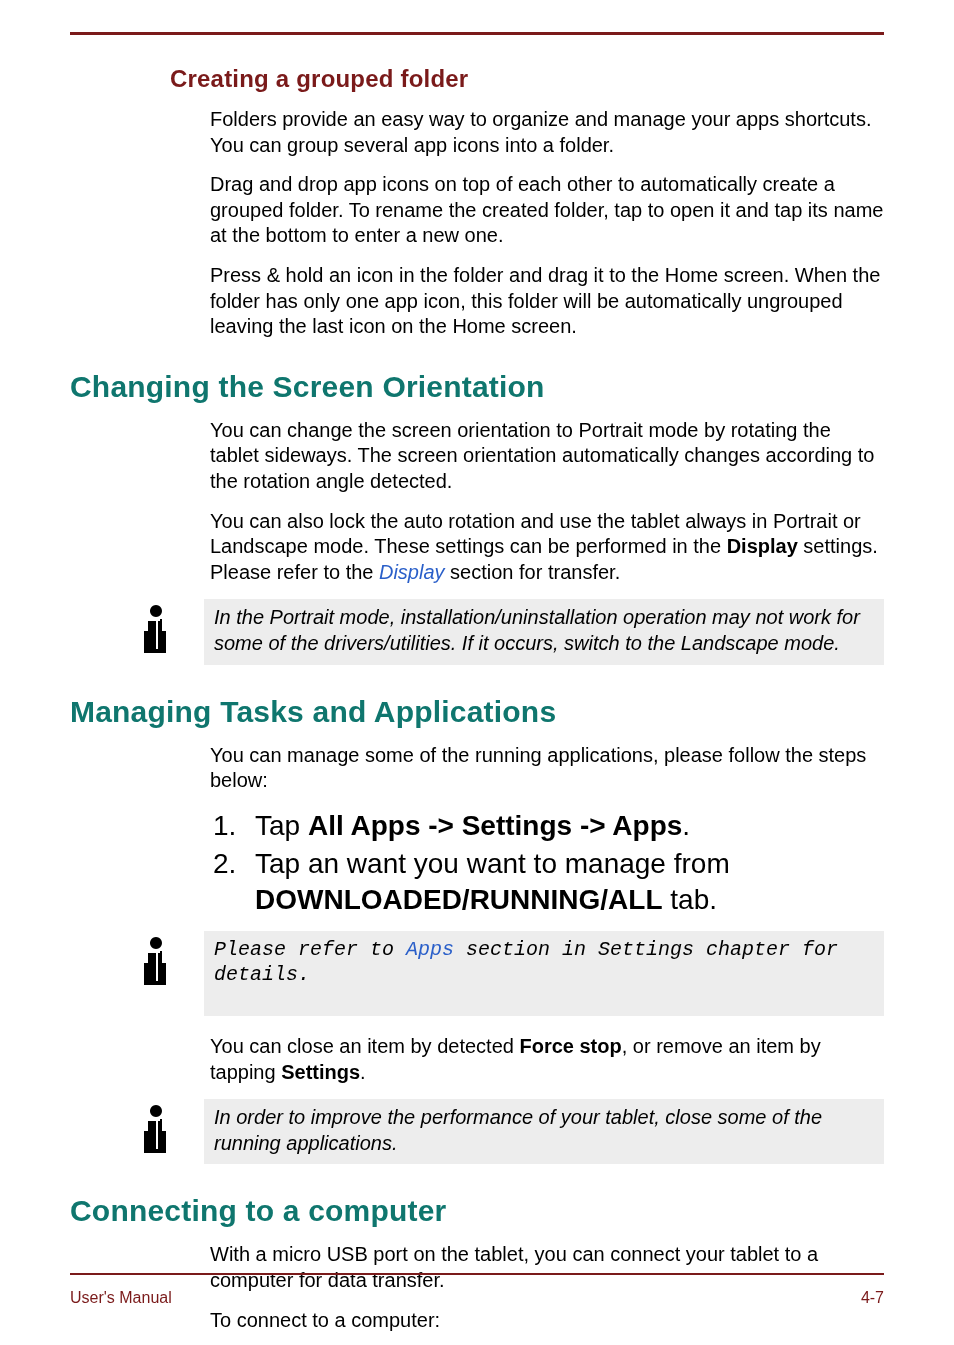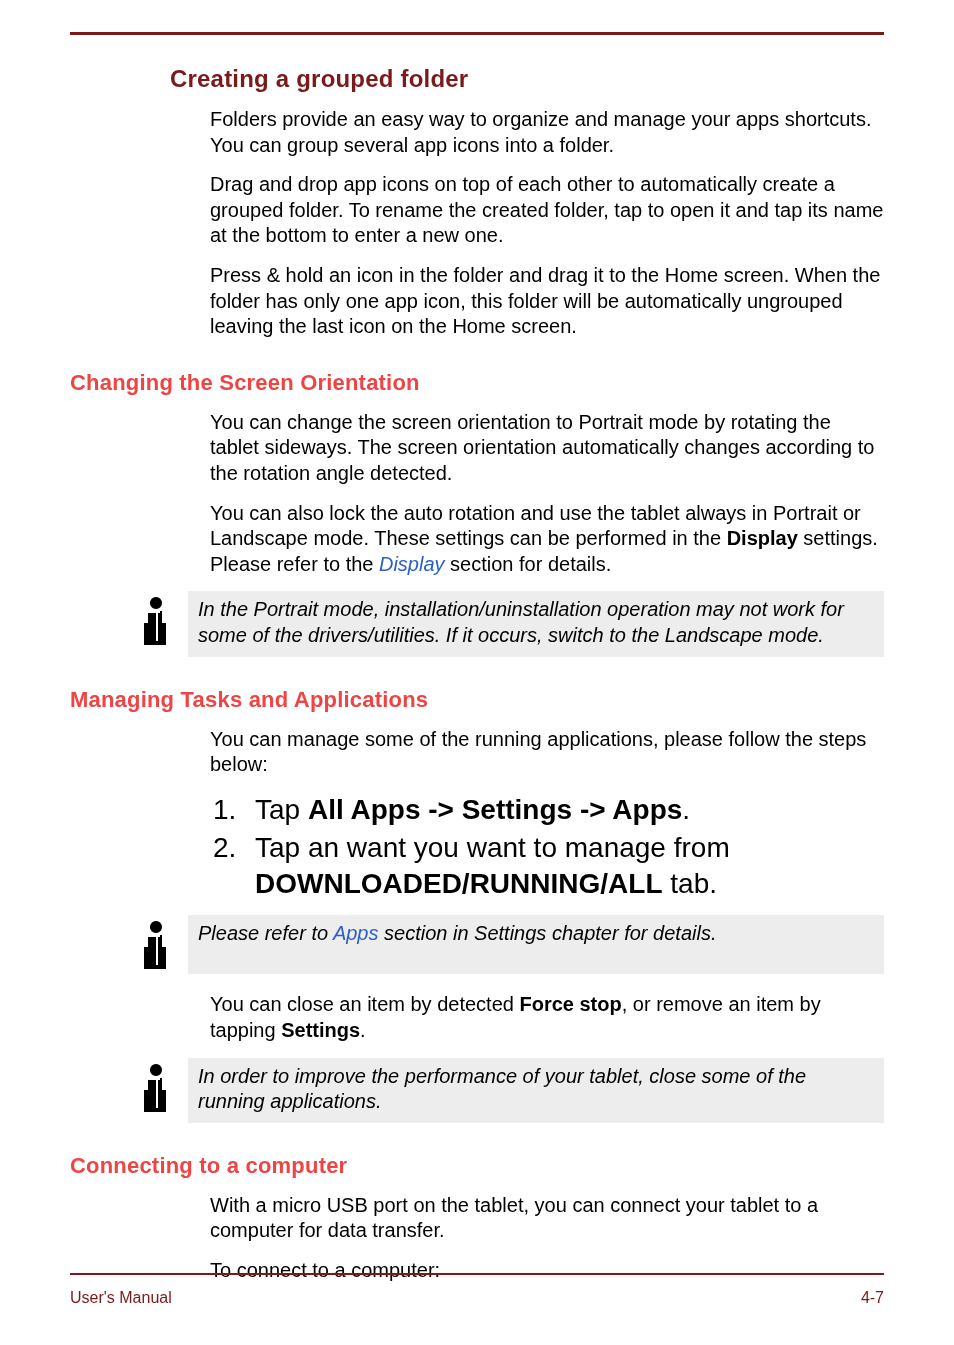--- a/index.html
+++ b/index.html
@@ -27,22 +27,22 @@
     font-weight: 900;
     font-size: 24px;
     color: #7a1a1a;
     margin: 0 0 14px 0;
     padding-left: 100px;
     letter-spacing: 0.2px;
   }
   .h1 {
     font-family: Arial, Helvetica, sans-serif;
     font-weight: 900;
-    font-size: 22px;
-    color: #ef4444;
+    font-size: 30px;
+    color: #0f766e;
     margin: 30px 0 14px 0;
     letter-spacing: 0.2px;
   }
   .body-block {
     padding-left: 140px;
   }
   p {
     font-size: 20px;
     line-height: 1.28;
     margin: 12px 0 14px 0;
@@ -51,21 +51,21 @@
     color: #2a5fc9;
     font-style: italic;
     cursor: pointer;
   }
   .bold { font-weight: 700; }
 
   
   .note-row {
     display: flex;
     align-items: flex-start;
-    gap: 6px;
+    gap: 22px;
     margin: 10px 0 6px 0;
     padding-left: 56px;
   }
   .note-icon {
     flex: 0 0 56px;
     height: 56px;
   }
   .note-text-wrap {
     flex: 1 1 auto;
     background: #ededed;
@@ -131,21 +131,21 @@
   <div class="body-block">
     <p>Folders provide an easy way to organize and manage your apps shortcuts. You can group several app icons into a folder.</p>
     <p>Drag and drop app icons on top of each other to automatically create a grouped folder. To rename the created folder, tap to open it and tap its name at the bottom to enter a new one.</p>
     <p>Press &amp; hold an icon in the folder and drag it to the Home screen. When the folder has only one app icon, this folder will be automatically ungrouped leaving the last icon on the Home screen.</p>
   </div>
 
   <div class="h1">Changing the Screen Orientation</div>
   <div class="body-block">
     <p>You can change the screen orientation to Portrait mode by rotating the tablet sideways. The screen orientation automatically changes according to the rotation angle detected.</p>
     <p>
-      <span>You can also lock the auto rotation and use the tablet always in Portrait or Landscape mode. These settings can be performed in the </span><span class="bold">Display</span><span> settings. Please refer to the </span><span class="link">Display</span><span> section for details.</span>
+      <span>You can also lock the auto rotation and use the tablet always in Portrait or Landscape mode. These settings can be performed in the </span><span class="bold">Display</span><span> settings. Please refer to the </span><span class="link">Display</span><span> section for transfer.</span>
     </p>
   </div>
 
   <div class="note-row">
     <svg class="note-icon" viewBox="0 0 56 56">
       <path d="M30 6 a6 6 0 1 1 -0.01 0" fill="#000"></path>
       <path d="M22 20 h14 v12 h4 v20 h-22 v-20 h4 z" fill="#000"></path>
       <rect x="18" y="48" width="22" height="6" fill="#000"></rect>
       <rect x="30" y="20" width="2" height="30" fill="#fff"></rect>
       <rect x="22" y="20" width="12" height="2" fill="#fff"></rect>
@@ -169,21 +169,21 @@
   </div>
 
   <div class="note-row">
     <svg class="note-icon" viewBox="0 0 56 56">
       <path d="M30 6 a6 6 0 1 1 -0.01 0" fill="#000"></path>
       <path d="M22 20 h14 v12 h4 v20 h-22 v-20 h4 z" fill="#000"></path>
       <rect x="18" y="48" width="22" height="6" fill="#000"></rect>
       <rect x="30" y="20" width="2" height="30" fill="#fff"></rect>
       <rect x="22" y="20" width="12" height="2" fill="#fff"></rect>
     </svg>
-    <div class="note-text-wrap" style="padding-bottom:28px;">
+    <div class="note-text-wrap" style="padding-bottom:28px;font-family:Liberation Mono, monospace;">
       <p>
         <span>Please refer to </span><span class="link">Apps</span><span> section in Settings chapter for details.</span>
       </p>
     </div>
   </div>
 
   <div class="body-block" style="margin-top:18px;">
     <p>
       <span>You can close an item by detected </span><span class="bold">Force stop</span><span>, or remove an item by tapping </span><span class="bold">Settings</span><span>.</span>
     </p>

